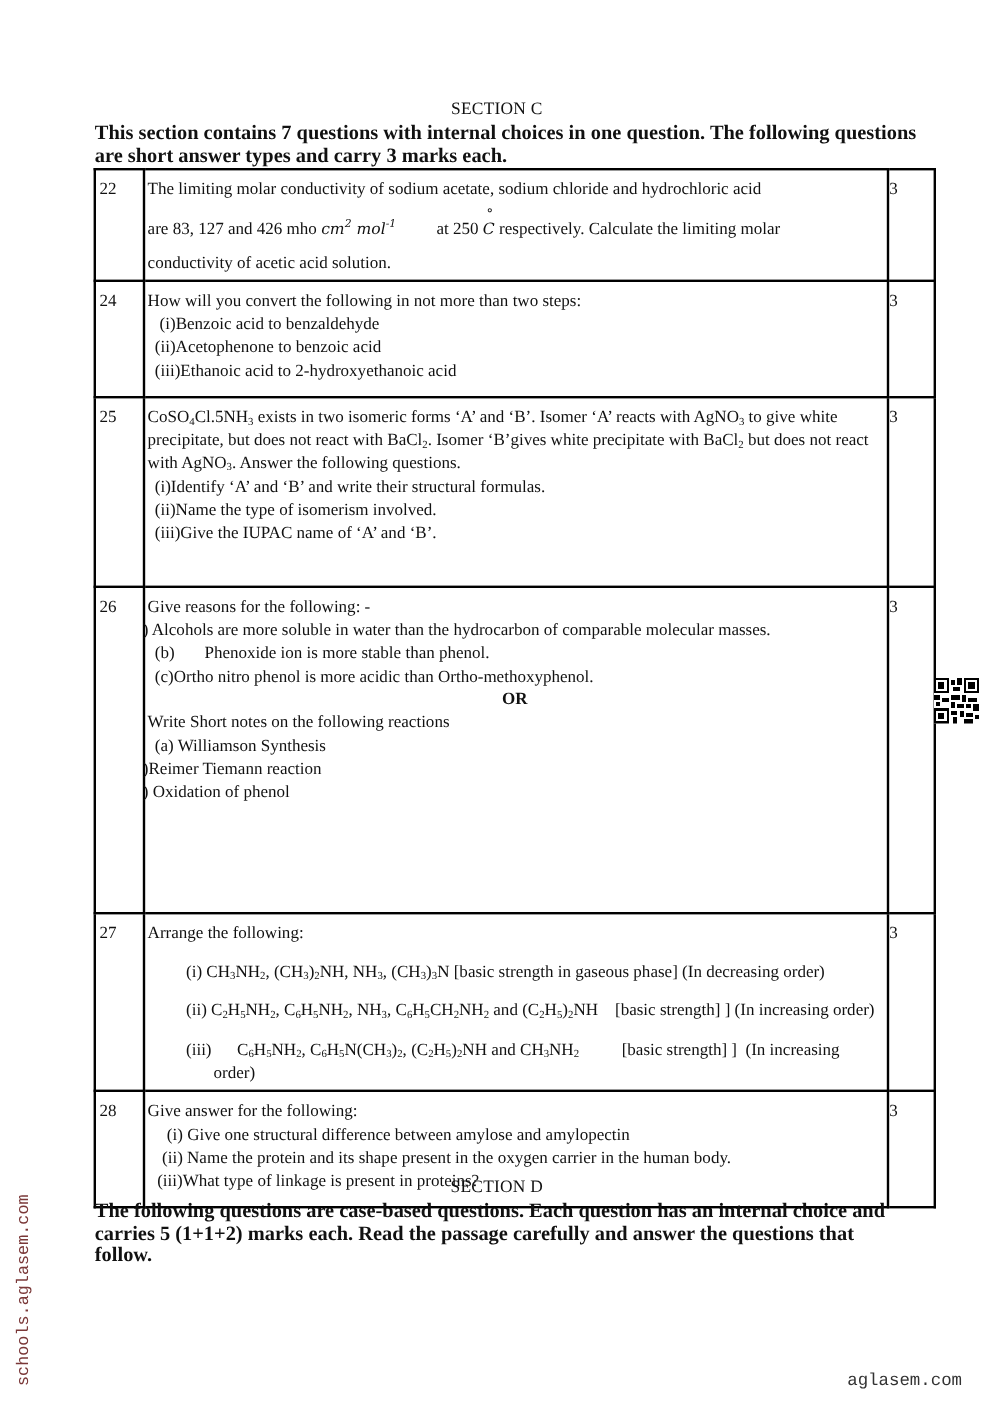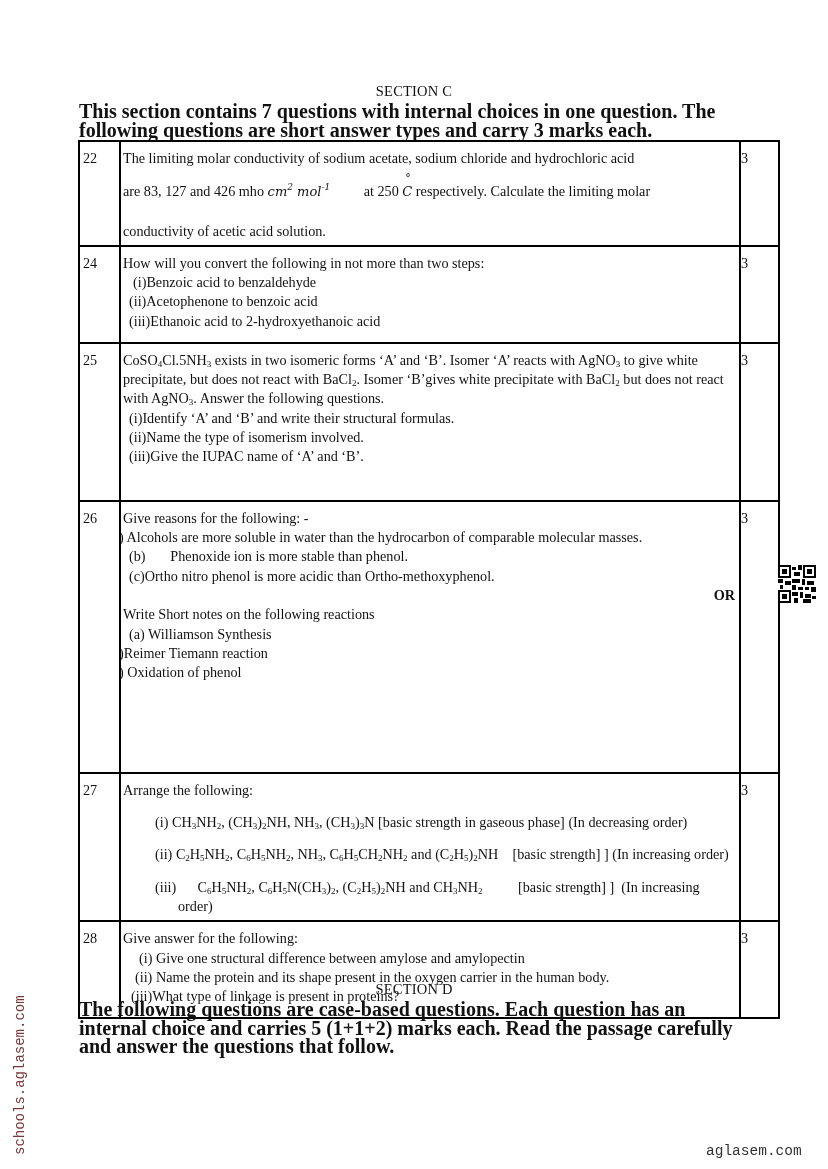--- a/index.html
+++ b/index.html
@@ -1,32 +1,32 @@
 <!DOCTYPE html>
 <html><head>
 <meta charset="utf-8">
 <style>
   html, body { margin: 0; padding: 0; background: #ffffff; }
   body { width: 828px; height: 1169px; position: relative; overflow: hidden;
          font-family: "Liberation Serif", "DejaVu Serif", serif; color: #111; }
   .section-title { position: absolute; left: 0; width: 828px; text-align: center;
                    font-size: 14.5px; letter-spacing: 0.2px; }
   .intro { position: absolute; left: 79px; width: 690px; font-weight: bold;
-           font-size: 20px; line-height: 18.5px; }
+           font-size: 17px; line-height: 18.5px; }
   table.q { position: absolute; left: 78px; top: 140px; width: 702px;
             border-collapse: collapse; table-layout: fixed; font-size: 14.2px; }
   table.q td { border: 2.5px solid #000; vertical-align: top; padding: 0; }
   td.num { width: 36px; padding: 8px 0 0 3px !important; }
   td.marks { width: 37px; padding: 8px 0 0 0 !important; }
   td.body { padding: 7px 4px 4px 2px !important; line-height: 19.3px; }
   .sub { display: block; }
   .ind1 { padding-left: 10px; }
   .ind2 { padding-left: 6px; }
   .hang { padding-left: 55px; text-indent: -23px; margin-top: 13px; }
-  .or { display: block; text-align: right; font-weight: bold; }
+  .or { display: block; text-align: center; font-weight: bold; }
   sub { font-size: 9px; vertical-align: -2px; line-height: 0; }
   sup { font-size: 9px; vertical-align: 6px; line-height: 0; }
   .it { font-style: italic; font-family: "DejaVu Serif", serif; font-size: 13px; }
   .degree { position: relative; }
   .degree::before { content: "\00B0"; position: absolute; left: 3px; top: -15px; font-size: 11px; }
   .qr { position: absolute; left: 778px; top: 565px; width: 38px; height: 38px; }
   .wm-side { position: absolute; left: 12px; top: 1155px; transform-origin: 0 0;
              transform: rotate(-90deg); font-family: "Liberation Mono", monospace;
              font-size: 14px; color: #7a3838; white-space: nowrap; }
   .wm-bottom { position: absolute; left: 706px; top: 1143px; font-family: "Liberation Mono", monospace;
@@ -45,21 +45,21 @@
     <td class="num">22</td>
     <td class="body">
       <span class="sub">The limiting molar conductivity of sodium acetate, sodium chloride and hydrochloric acid</span>
       <span class="sub" style="margin-top:14px;">
         <span>are 83, 127 and 426 mho</span>
         <span class="it"> <span>cm</span><sup>2</sup> <span>mol</span><sup>-1</sup></span>
         <span style="padding-left:30px;">at 250</span>
         <span class="it degree">C</span>
         <span>respectively. Calculate the limiting molar</span>
       </span>
-      <span class="sub" style="margin-top:20px;">conductivity of acetic acid solution.</span>
+      <span class="sub" style="margin-top:8px;">conductivity of acetic acid solution.</span>
     </td>
     <td class="marks">3</td>
   </tr>
 
 
   <tr style="height:97px;margin-top:48px;">
     <td class="num">24</td>
     <td class="body">
       <span class="sub">How will you convert the following in not more than two steps:</span>
       <span class="sub ind1">(i)Benzoic acid to benzaldehyde</span>

